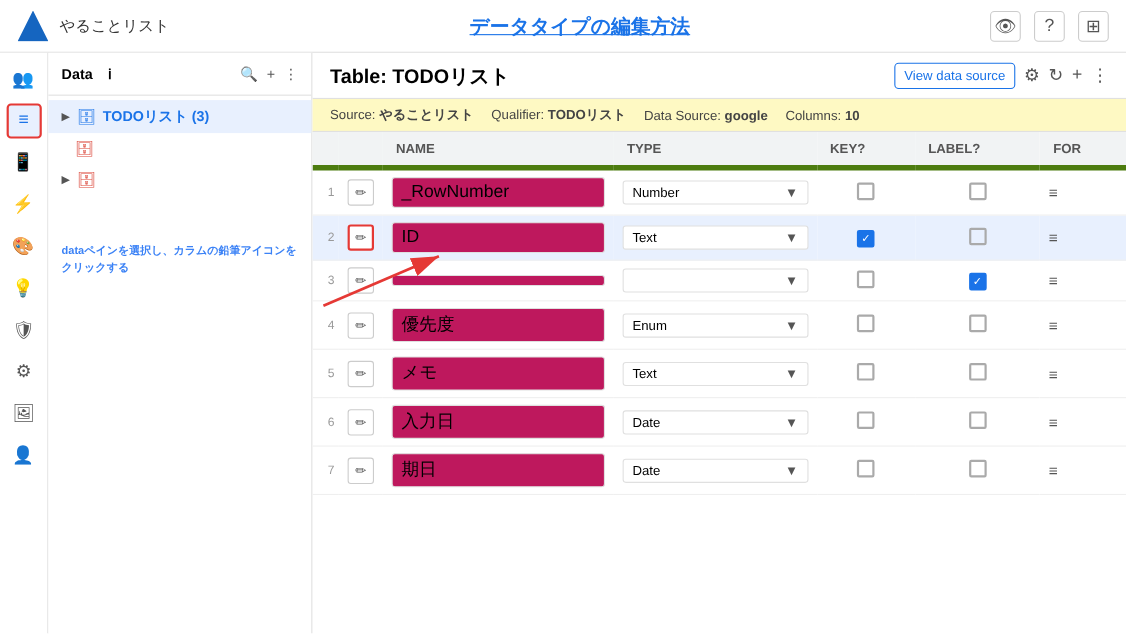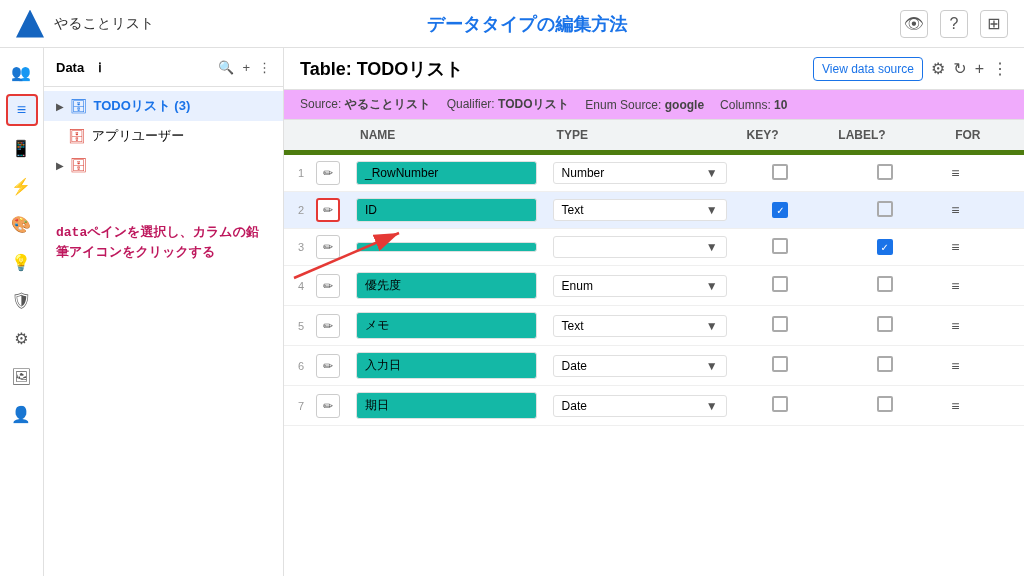--- a/index.html
+++ b/index.html
@@ -7,21 +7,21 @@
 
     
     .top-header {
       display: flex; align-items: center; justify-content: space-between;
       padding: 8px 16px; background: #fff; border-bottom: 1px solid #e0e0e0;
       height: 48px;
     }
     .top-header-left { display: flex; align-items: center; gap: 10px; }
     .logo { width: 28px; height: 28px; background: #1565c0; clip-path: polygon(50% 0%, 0% 100%, 100% 100%); }
     .app-name { font-size: 14px; color: #333; }
-    .page-title { font-size: 18px; font-weight: bold; color: #1a73e8; }
+    .page-title { font-size: 18px; font-weight: bold; color: #1a73e8; text-decoration: underline; }
     .top-header-right { display: flex; align-items: center; gap: 12px; }
     .header-icon { width: 28px; height: 28px; border-radius: 4px; border: 1px solid #ccc; display: flex; align-items: center; justify-content: center; cursor: pointer; color: #555; font-size: 16px; }
 
     
     .main-layout { display: flex; height: calc(576px - 48px); }
 
     
     .icon-sidebar {
       width: 44px; background: #fff; border-right: 1px solid #e0e0e0;
       display: flex; flex-direction: column; align-items: center; padding: 8px 0; gap: 6px;
@@ -66,21 +66,21 @@
     }
     .table-title { font-size: 18px; font-weight: bold; }
     .content-header-right { display: flex; align-items: center; gap: 8px; }
     .view-data-btn {
       padding: 4px 8px; border: 1px solid #1a73e8; border-radius: 4px;
       color: #1a73e8; font-size: 12px; cursor: pointer; background: #fff;
     }
     .content-header-icons { display: flex; align-items: center; gap: 8px; color: #555; font-size: 16px; }
 
     .source-bar {
-      padding: 6px 16px; background: #f0abfc; border-bottom: 1px solid #e0e0e0;
+      padding: 6px 16px; background: #fef9c3; border-bottom: 1px solid #e0e0e0;
       display: flex; align-items: center; gap: 16px; font-size: 12px; color: #444;
     }
     .source-bar span strong { font-weight: bold; }
 
     
     .table-wrapper { flex: 1; overflow-y: auto; }
     table { width: 100%; border-collapse: collapse; }
     thead tr { background: #f1f3f4; }
     th {
       text-align: left; padding: 8px 12px; font-size: 12px; font-weight: 600;
@@ -91,22 +91,22 @@
 
     .row-num { color: #999; font-size: 11px; width: 20px; text-align: right; padding-right: 4px; }
     .edit-icon-btn {
       width: 24px; height: 24px; border: 1px solid #ccc; border-radius: 3px;
       display: flex; align-items: center; justify-content: center; cursor: pointer;
       font-size: 12px; color: #555; background: #fff;
     }
     .edit-icon-btn.highlighted-border { border: 2px solid #e53935; }
     .field-name-cell { min-width: 120px; }
     .field-name {
-      background: #14b8a6; border: 1px solid #e0e0e0; border-radius: 3px;
-      padding: 4px 8px; font-size: 12px;
+      background: #be185d; border: 1px solid #e0e0e0; border-radius: 3px;
+      padding: 4px 8px; font-size: 16px;
     }
 
     .type-select {
       display: flex; align-items: center; gap: 4px;
       background: #fff; border: 1px solid #e0e0e0; border-radius: 3px;
       padding: 3px 8px; font-size: 12px; min-width: 100px; cursor: pointer;
     }
     .type-select .arrow { color: #555; margin-left: auto; }
 
     .checkbox-cell { text-align: center; }
@@ -164,30 +164,29 @@
       </div>
     </div>
     <div class="data-tree">
       <div class="tree-item selected">
         <span class="expand-icon">▶</span>
         <span class="db-icon blue">🗄</span>
         <span class="tree-item-label bold">TODOリスト (3)</span>
       </div>
       <div class="tree-item" style="padding-left: 24px;">
         <span class="db-icon">🗄</span>
-        <span class="tree-item-label">アプリユーザー</span>
       </div>
       <div class="tree-item">
         <span class="expand-icon">▶</span>
         <span class="db-icon">🗄</span>
       </div>
     </div>
 
     <div style="position: relative; margin-top: 40px; padding: 0 12px;">
-      <div style="font-size: 13px; font-weight: bold; color: #be185d; line-height: 1.5; font-family: Liberation Mono, monospace;">dataペインを選択し、カラムの鉛筆アイコンをクリックする</div>
+      <div style="font-size: 10px; font-weight: bold; color: #3b82f6; line-height: 1.5;">dataペインを選択し、カラムの鉛筆アイコンをクリックする</div>
     </div>
   </div>
 
   <div class="content-area">
 
     <svg style="position:absolute; left:0; top:0; width:100%; height:100%; pointer-events:none; z-index:10;">
       <defs>
         <marker id="arrowhead" markerWidth="10" markerHeight="7" refX="10" refY="3.5" orient="auto">
           <polygon points="0 0, 10 3.5, 0 7" fill="#e53935"></polygon>
         </marker>
@@ -214,21 +213,21 @@
       <div class="source-bar">
         <span>
           <span>Source:</span>
           <strong>やることリスト</strong>
         </span>
         <span>
           <span>Qualifier:</span>
           <strong>TODOリスト</strong>
         </span>
         <span>
-          <span>Enum Source:</span>
+          <span>Data Source:</span>
           <strong>google</strong>
         </span>
         <span>
           <span>Columns:</span>
           <strong>10</strong>
         </span>
       </div>
 
       <div class="table-wrapper">
         <table>

